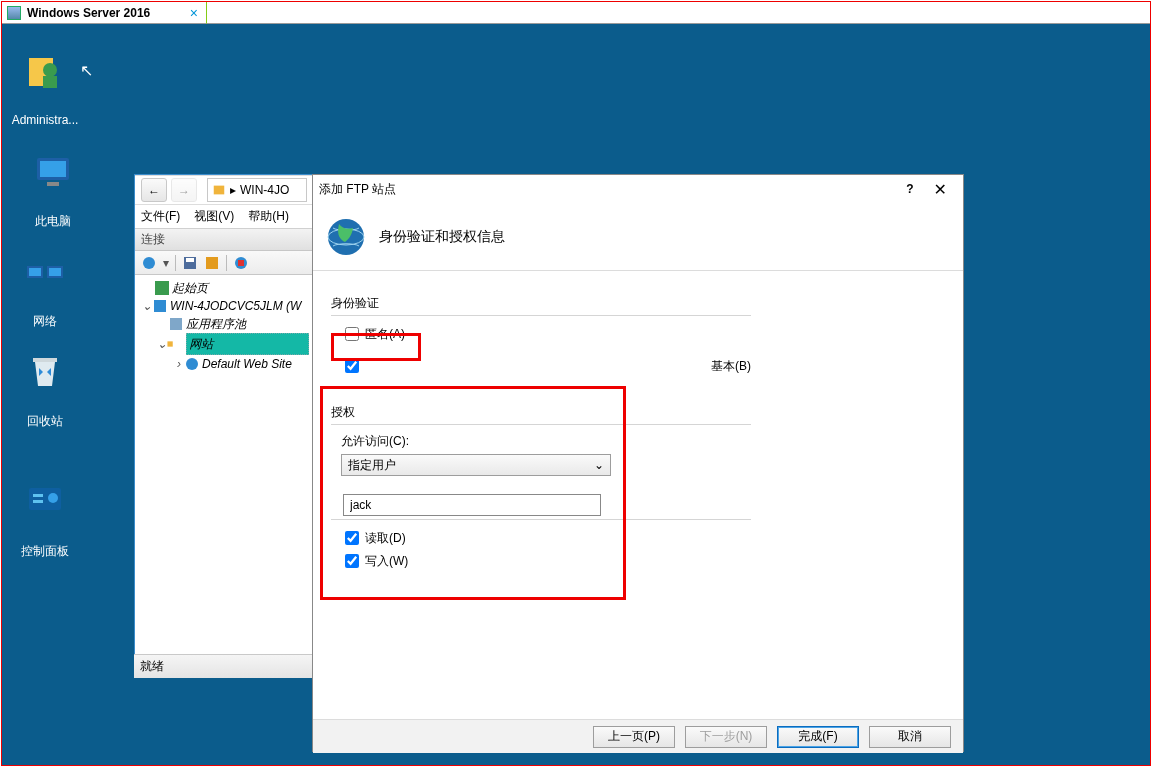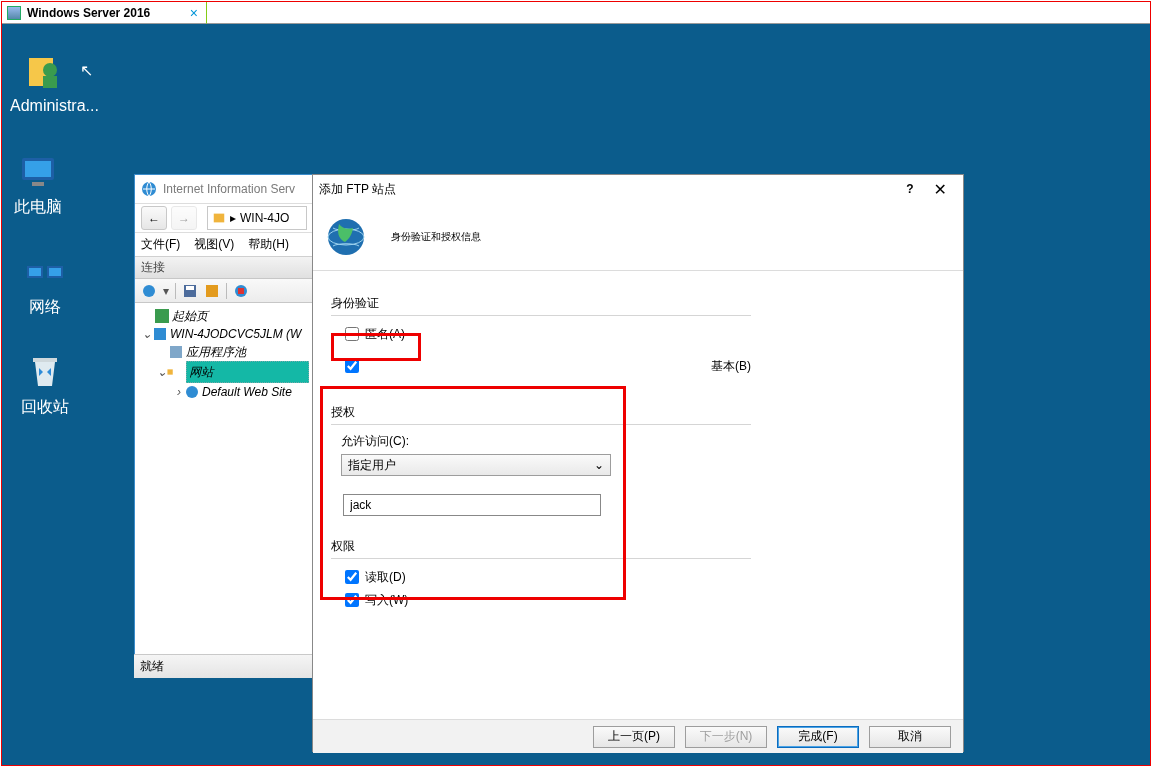--- a/index.html
+++ b/index.html
@@ -9,23 +9,23 @@
   .tab     { position:absolute; left:0; top:0; width:205px; height:22px; border-right:1px solid #84cc16;
              border-bottom:1px solid #9a9a9a; display:flex; align-items:center; padding-left:5px; }
   .tab-icon{ width:14px; height:14px; background:linear-gradient(#9be,#58a); border:1px solid #2a6; margin-right:6px; }
   .tab-close{ margin-left:auto; margin-right:8px; color:#0095d8; font-size:14px; }
   .tabbar-rest{ position:absolute; left:205px; right:0; top:0; height:22px; border-bottom:1px solid #9a9a9a; }
 
   .desktop { position:absolute; left:0; top:22px; right:0; bottom:0; background:#0b5c8c; }
   .cursor  { position:absolute; left:78px; top:37px; color:#fff; font-size:16px; }
 
   .dicon   { position:absolute; width:70px; text-align:center; color:#fff; }
-  .dicon span.lbl{ display:block; margin-top:2px; font-size:16px; }
+  .dicon span.lbl{ display:block; margin-top:18px; font-size:12px; }
   .ic-admin  { left:8px; top:28px; }
-  .ic-pc     { left:1px; top:128px;}
+  .ic-pc     { left:16px; top:128px;}
   .ic-net    { left:8px; top:228px;}
   .ic-trash  { left:8px; top:328px;}
   .ic-panel  { left:8px; top:458px;}
   .dicon svg { width:40px; height:40px; }
 
   .iis { position:absolute; left:132px; top:150px; width:180px; height:504px; background:#fff;
          border:1px solid #3a8ccb; }
   .iis-title{ height:28px; background:#fff; display:flex; align-items:center; padding-left:6px;
               color:#7a7a7a; }
   .iis-title .gi{ width:16px;height:16px;margin-right:6px; }
@@ -49,21 +49,21 @@
                background:linear-gradient(#f5f5f5,#e4e4e4); border-top:1px solid #c9c9c9;
                display:flex; align-items:center; padding-left:6px; }
 
   .dlg { position:absolute; left:310px; top:150px; width:652px; height:578px; background:#fff;
          border:1px solid #888; }
   .dlg-title{ height:28px; display:flex; align-items:center; padding:0 6px; }
   .dlg-title .spacer{ flex:1; }
   .dlg-title .help{ padding:0 10px; font-weight:bold; }
   .dlg-title .close{ padding:0 10px; font-size:16px; }
   .dlg-head { height:68px; border-bottom:1px solid #dcdcdc; display:flex; align-items:center; padding-left:12px;}
-  .dlg-head .headtxt{ font-size:10px; margin-left:24px; }
+  .dlg-head .headtxt{ font-size:14px; margin-left:12px; }
   .dlg-body { position:relative; height:448px; padding:18px 18px 0 18px; }
   .grp-title{ margin-top:6px; }
   .hr       { height:1px; background:#d5d5d5; margin:3px 0 8px 0; }
   .cbrow    { display:flex; align-items:center; margin:3px 0 3px 10px; }
   .cbrow input{ width:14px; height:14px; margin-right:6px; }
   .sel      { width:270px; height:22px; background:linear-gradient(#fafafa,#e9e9e9);
               border:1px solid #9d9d9d; display:flex; align-items:center; padding:0 6px; margin-left:10px; }
   .sel .arr { margin-left:auto; }
   .txt      { width:258px; height:22px; border:1px solid #888; margin-left:12px; padding:2px 6px; }
   .rbox1    { position:absolute; border:3px solid #e00; left:18px; top:62px; width:90px; height:28px; pointer-events:none; }
@@ -117,29 +117,31 @@
     </div>
     <div class="dicon ic-net">
       <svg viewBox="0 0 40 40">
           <rect x="2" y="14" width="16" height="12" fill="#1d5fa6"></rect>
           <rect x="22" y="14" width="16" height="12" fill="#1d5fa6"></rect>
           <rect x="4" y="16" width="12" height="8" fill="#35a0e8"></rect>
           <rect x="24" y="16" width="12" height="8" fill="#35a0e8"></rect>
         </svg>
       <span class="lbl">网络</span>
     </div>
+    <div class="dicon ic-panel">
+      <svg viewBox="0 0 40 40">
+          <rect x="4" y="6" width="32" height="22" rx="2" fill="#0e5fa0"></rect>
+          <rect x="8" y="12" width="10" height="3" fill="#5ec2f0"></rect>
+          <rect x="8" y="18" width="10" height="3" fill="#5ec2f0"></rect>
+          <circle cx="28" cy="16" r="5" fill="#35a0e8"></circle>
+        </svg>
+      <span class="lbl">控制面板</span>
+    </div>
 
     <div class="iis">
-      <div class="iis-title">
-        <svg class="gi" viewBox="0 0 16 16">
-            <circle cx="8" cy="8" r="7" fill="#2f8cd3"></circle>
-            <path d="M2 8h12M8 1c3 3 3 11 0 14M8 1c-3 3-3 11 0 14" stroke="#fff" stroke-width="1" fill="none"></path>
-          </svg>
-        <span>Internet Information Serv</span>
-      </div>
       <div class="iis-addr">
         <button>←</button>
         <button style="opacity:.4">→</button>
         <div style="flex:1;display:flex;align-items:center;border:1px solid #c8c8c8;height:24px;margin-left:6px;padding-left:4px;">
           <svg width="14" height="14" viewBox="0 0 16 16">
               <rect x="2" y="3" width="12" height="10" fill="#f0b43c"></rect>
             </svg>
           <span style="margin:0 4px;">▸</span>
           <span>WIN-4JO</span>
         </div>
@@ -241,21 +243,20 @@
 
           <div class="grp-title" style="margin-top:28px;">授权</div>
           <div class="hr"></div>
           <div style="margin:4px 0 4px 10px;">允许访问(C):</div>
           <div class="sel">
             <span>指定用户</span>
             <span class="arr">⌄</span>
           </div>
           <input class="txt" style="margin-top: 18px;" value="jack">
 
-          <div class="grp-title" style="margin-top:22px;">权限</div>
           <div class="hr"></div>
           <label class="cbrow">
             <input type="checkbox" checked="" style="">
             <span>读取(D)</span>
           </label>
           <label class="cbrow">
             <input type="checkbox" checked="" style="">
             <span>写入(W)</span>
           </label>
         </div>

